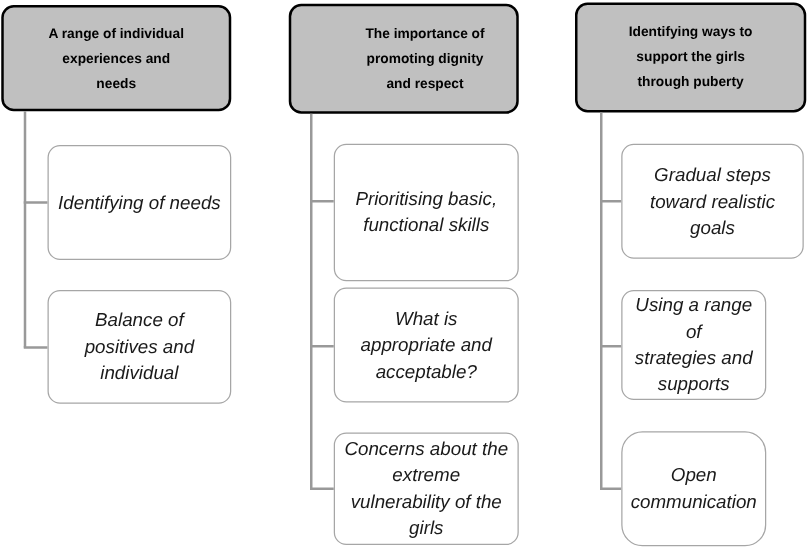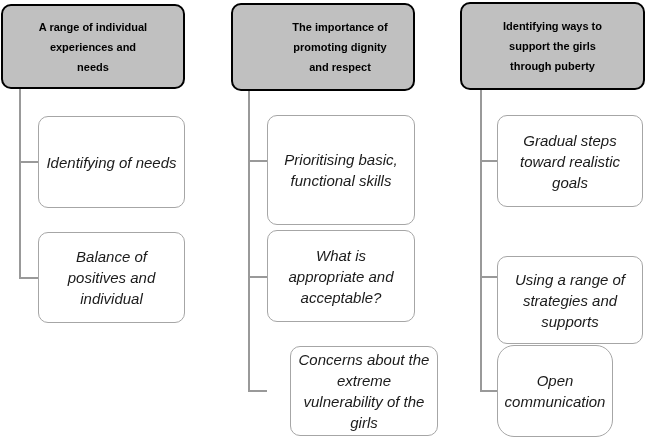--- a/index.html
+++ b/index.html
@@ -95,21 +95,21 @@
 
   <div class="node" style="left:267px; top:115px; width:148px; height:110px;">
     <span class="node-label">Prioritising basic,
 functional skills</span>
   </div>
   <div class="node" style="left:267px; top:230px; width:148px; height:92px;">
     <span class="node-label">What is
 appropriate and
 acceptable?</span>
   </div>
-  <div class="node" style="left:267px; top:346px; width:148px; height:90px;margin-left:23px;">
+  <div class="node" style="left:267px; top:346px; width:148px; height:90px;">
     <span class="node-label">Concerns about the
 extreme
 vulnerability of the
 girls</span>
   </div>
 
   <div class="hdr" style="left:460px; top:2px; width:185px; height:88px;">
     <span class="hdr-label">Identifying ways to
 support the girls
 through puberty</span>
@@ -117,21 +117,21 @@
   <div class="vline" style="left:480px; top:90px; height:301px;"></div>
   <div class="hline" style="left:480px; top:160px; width:17px;"></div>
   <div class="hline" style="left:480px; top:276px; width:17px;"></div>
   <div class="hline" style="left:480px; top:390px; width:17px;"></div>
 
   <div class="node" style="left:497px; top:115px; width:146px; height:92px;align-items:center;">
     <span class="node-label">Gradual steps
 toward realistic
 goals</span>
   </div>
-  <div class="node" style="left:497px; top:232px; width:146px; height:88px;margin-top:24px;">
+  <div class="node" style="left:497px; top:232px; width:116px; height:88px;">
     <span class="node-label">Using a range of
 strategies and
 supports</span>
   </div>
   <div class="node" style="left:497px; top:345px; width:116px; height:92px;border-radius:17px;">
     <span class="node-label">Open
 communication</span>
   </div>
 
 </div>

